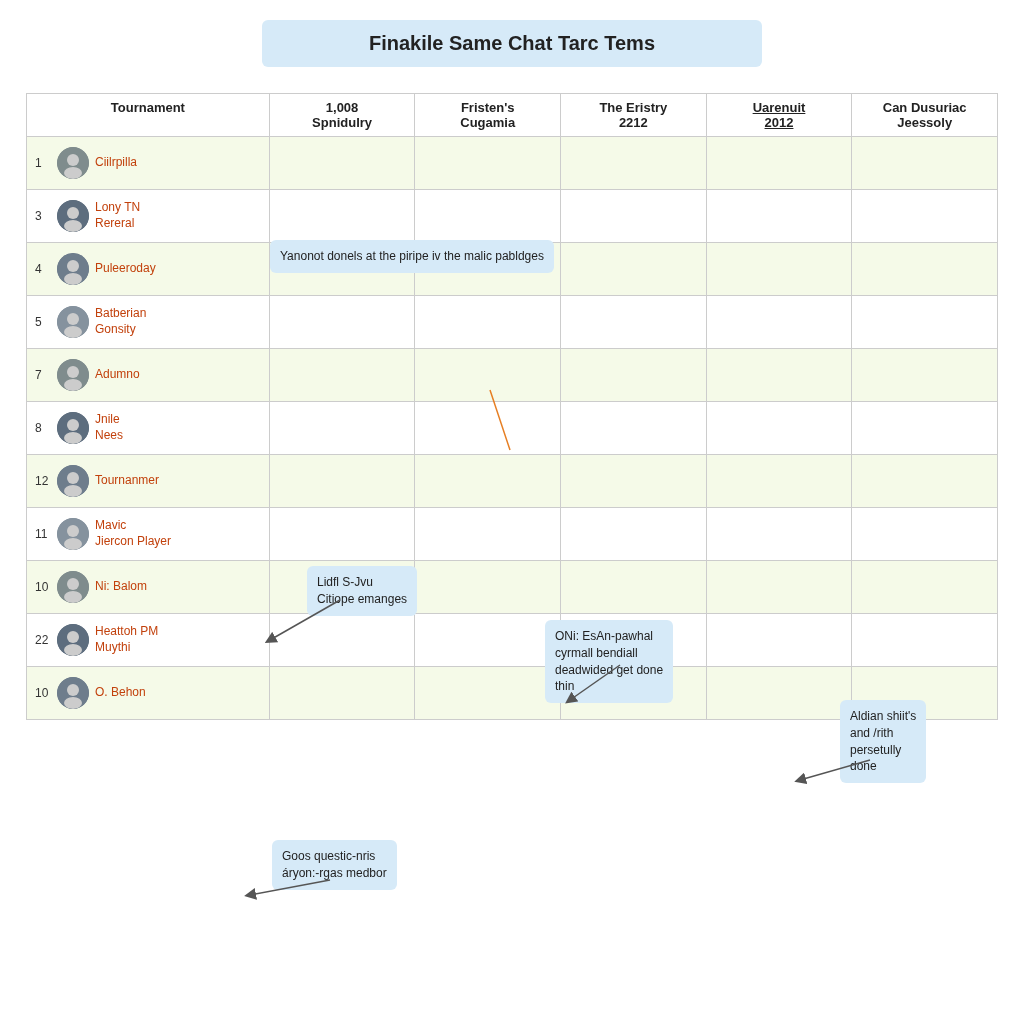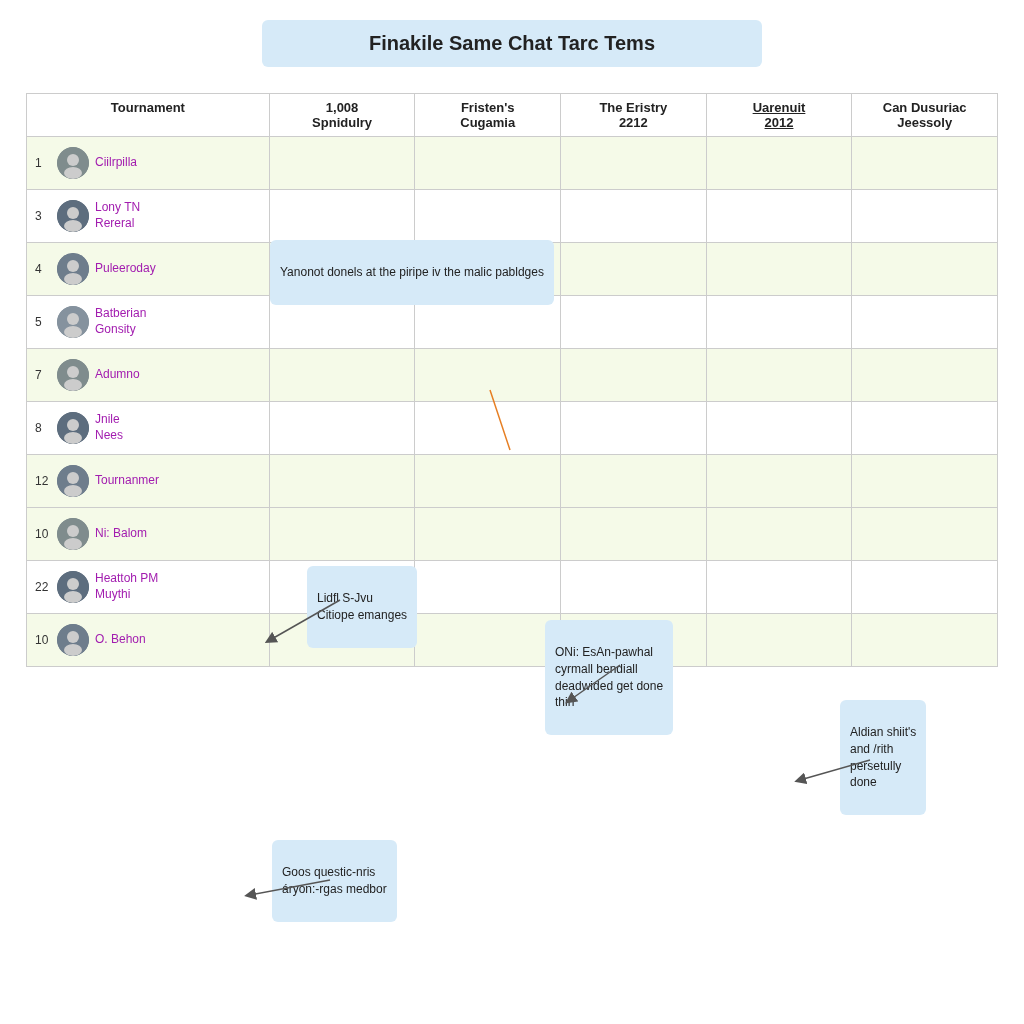--- a/index.html
+++ b/index.html
@@ -86,31 +86,31 @@
       flex-shrink: 0;
       display: flex;
       align-items: center;
       justify-content: center;
       font-size: 14px;
       color: #fff;
     }
 
     .player-name {
       font-size: 12px;
-      color: #a21caf;
+      color: #c2410c;
       line-height: 1.3;
     }
 
     .row-light { background: #f5fae8; }
     .row-white { background: #fff; }
 
     .callout-bubble {
       background: #d6eaf8;
       border-radius: 6px;
-      padding: 24px 10px;
+      padding: 8px 10px;
       font-size: 12px;
       color: #222;
       line-height: 1.4;
       display: inline-block;
       position: absolute;
     }
 
     svg.arrows {
       position: absolute;
       top: 0; left: 0;
@@ -281,20 +281,40 @@
                 </div>
                 <span class="player-name">Tournanmer</span>
               </div>
             </td>
             <td></td>
             <td></td>
             <td></td>
             <td></td>
             <td></td>
           </tr>
+          <tr class="row-white">
+            <td class="col-tournament">
+              <div class="player-row">
+                <span class="player-rank">11</span>
+                <div class="player-avatar" style="background: rgb(133, 146, 158);">
+                  <svg width="32" height="32" viewBox="0 0 32 32">
+                    <circle cx="16" cy="16" r="16" fill="#85929e"></circle>
+                    <circle cx="16" cy="13" r="6" fill="#ccc"></circle>
+                    <ellipse cx="16" cy="26" rx="9" ry="6" fill="#ccc"></ellipse>
+                  </svg>
+                </div>
+                <span class="player-name">Mavic<br>Jiercon Player</span>
+              </div>
+            </td>
+            <td></td>
+            <td></td>
+            <td></td>
+            <td></td>
+            <td></td>
+          </tr>
           <tr class="row-light">
             <td class="col-tournament">
               <div class="player-row">
                 <span class="player-rank">10</span>
                 <div class="player-avatar" style="background: rgb(127, 140, 141);">
                   <svg width="32" height="32" viewBox="0 0 32 32">
                     <circle cx="16" cy="16" r="16" fill="#7f8c8d"></circle>
                     <circle cx="16" cy="13" r="6" fill="#ccc"></circle>
                     <ellipse cx="16" cy="26" rx="9" ry="6" fill="#ccc"></ellipse>
                   </svg>

